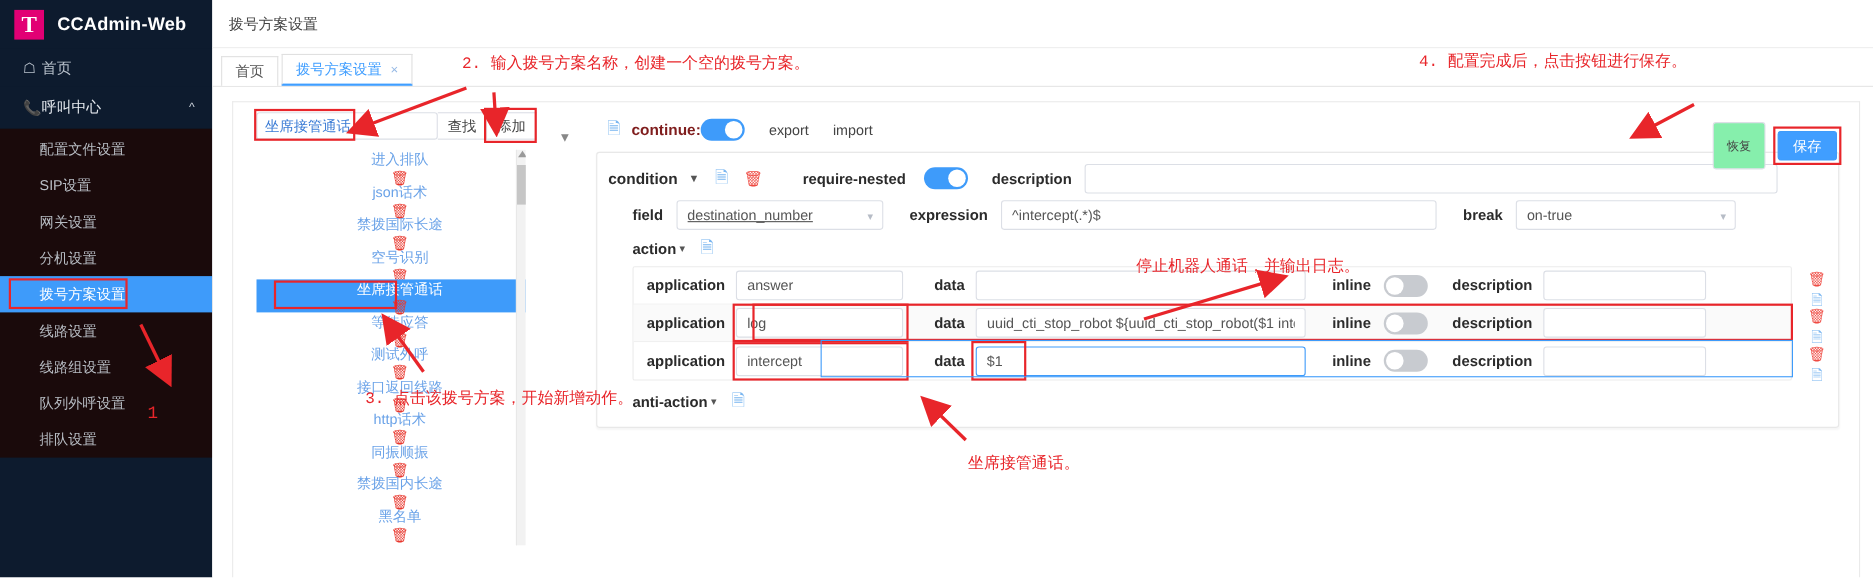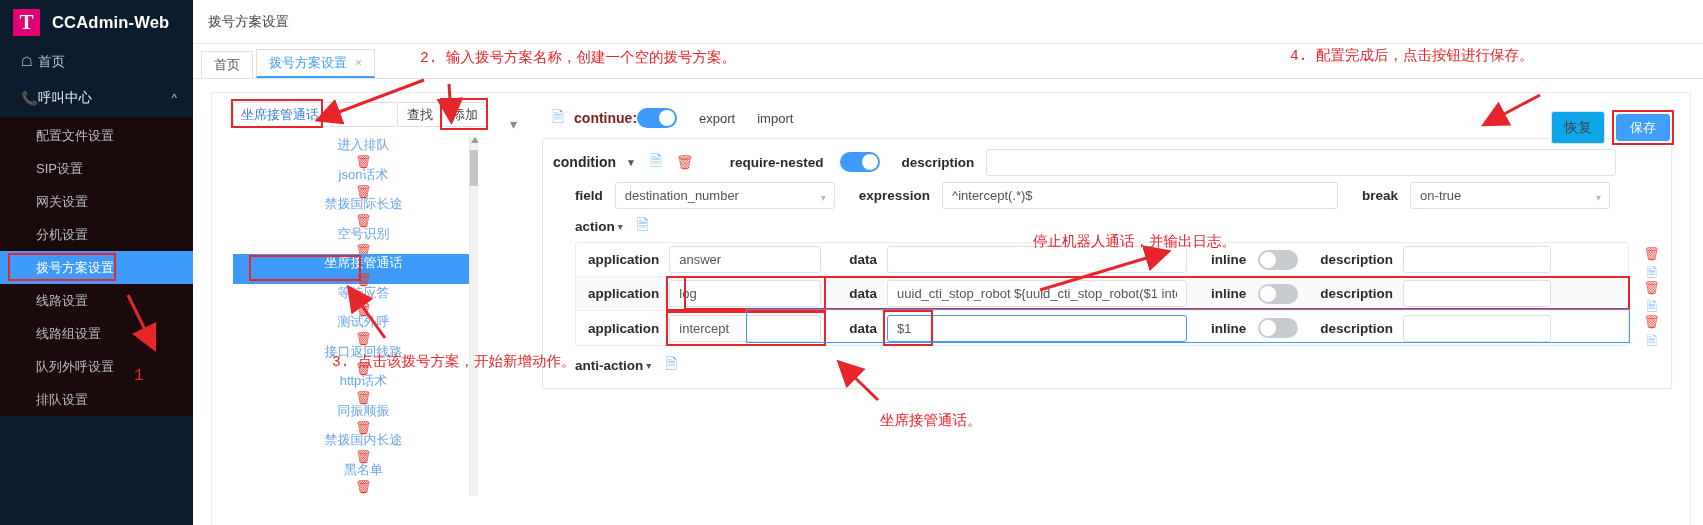--- a/index.html
+++ b/index.html
@@ -239,22 +239,22 @@
   .hl-blue {
     position: absolute; border: 1px solid #3e9bfa; pointer-events: none;
   }
 
   
   .save-area {
     position: absolute; right: 20px; top: 18px;
     display: flex; align-items: center;
   }
   .btn-restore {
-    height: 33px; padding: 0 12px; border: 1px solid #dcdfe6;
-    border-radius: 3px; background: #0ea5e9; font-size: 14px;
+    height: 43px; padding: 0 12px; border: 1px solid #dcdfe6;
+    border-radius: 3px; background: #86efac; font-size: 11px;
     color: #444; cursor: pointer; display: flex; align-items: center;
     font-family: "Liberation Sans", sans-serif;
   }
   .save-wrap { position: relative; margin-left: 11px; }
   .btn-save {
     height: 27px; padding: 0 13px; border: 1px solid #3e9bfa;
     border-radius: 3px; background: #409eff; font-size: 13px;
     color: #fff; cursor: pointer; display: flex; align-items: center;
     font-family: "Liberation Sans", sans-serif;
   }
@@ -433,21 +433,21 @@
             <span class="toggle on" style="margin-left:16px;">
                 <span class="knob"></span>
               </span>
             <span class="lbl" style="margin-left:22px;">description</span>
             <input class="inp" style="margin-left: 12px; width: 630px;" value="">
           </div>
 
           <div class="field-row">
             <span class="lbl" style="margin-left:22px;">field</span>
             <span class="sel-wrap" style="margin-left:12px;">
-              <input class="inp" style="width: 220px; padding-right: 22px;" value="destination_number">
+              <input class="inp" style="width: 188px; padding-right: 22px; text-decoration: underline;" value="destination_number">
               <span class="arrow">▾</span>
             </span>
             <span class="lbl" style="margin-left:24px;">expression</span>
             <input class="inp" style="margin-left: 12px; width: 396px;" value="^intercept(.*)$">
             <span class="lbl" style="margin-left:24px;">break</span>
             <span class="sel-wrap" style="margin-left:12px;">
               <input class="inp" style="width: 200px; padding-right: 22px;" value="on-true">
               <span class="arrow">▾</span>
             </span>
           </div>

